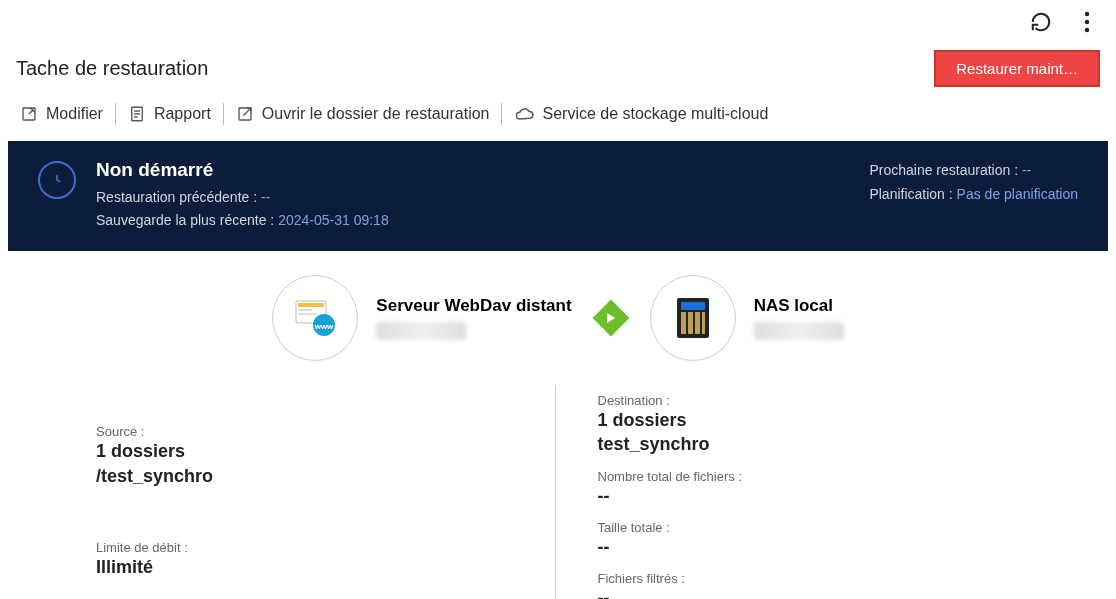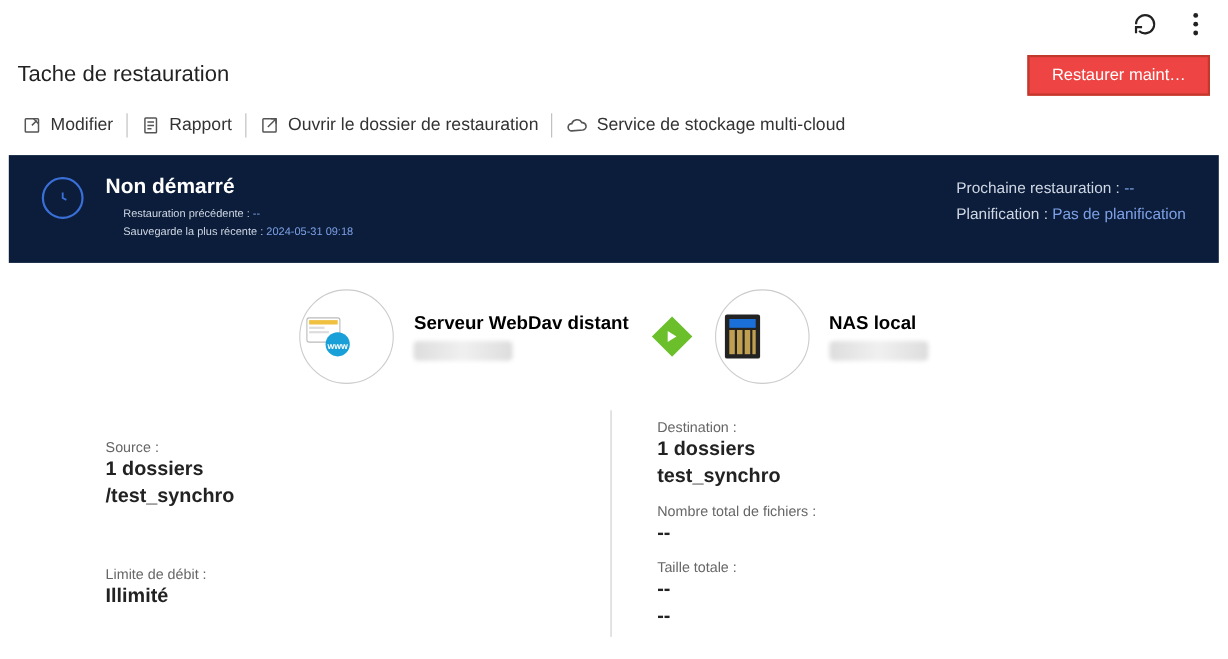--- a/index.html
+++ b/index.html
@@ -13,29 +13,29 @@
   .restore-btn { background: #ef4444; color: #fff; font-size: 15px; padding: 8px 20px; border: 2px solid #c0392b; cursor:pointer; white-space: nowrap; overflow:hidden; text-overflow: ellipsis; max-width: 180px; }
 
   .action-bar { display:flex; align-items:center; padding: 4px 8px 16px 8px; gap: 0; }
   .action-item { display:flex; align-items:center; gap:8px; padding: 0 12px; font-size:16px; color:#333; cursor:pointer; }
   .sep { width:1px; height:22px; background:#bbb; }
 
   .status-panel { background:#0b1d3a; color:#fff; margin: 0 8px; padding: 18px 30px; display:flex; justify-content:space-between; }
   .status-left { display:flex; gap: 20px; align-items:flex-start; }
   .clock-circle { width:38px; height:38px; border:2px solid #3b6fd8; border-radius:50%; display:flex; align-items:center; justify-content:center; margin-top:2px;}
   .status-title { font-size:19px; font-weight:600; margin-bottom:6px; }
-  .status-sub { font-size:10px; color:#cfd6e4; margin-bottom:2px; line-height:1.5;margin-left:16px; }
+  .status-sub { font-size:14px; color:#cfd6e4; margin-bottom:2px; line-height:1.5; }
   .status-sub .val { color:#7da0e6; }
   .status-right { font-size:14px; line-height:1.7; }
   .status-right .lbl { color:#cfd6e4; }
   .status-right .val { color:#7da0e6; }
 
   .flow { display:flex; align-items:center; justify-content:center; gap: 26px; padding: 24px 0 10px 0; margin: 0 8px; }
   .endpoint { display:flex; align-items:center; gap:18px; }
-  .circle { width:86px; height:86px; border:1px solid #ccc; border-radius:50%; display:flex; align-items:center; background:#fff; }
+  .circle { width:86px; height:86px; border:1px solid #ccc; border-radius:50%; display:flex; align-items:center; justify-content:center; background:#fff; }
   .ep-text .name { font-size:17px; font-weight:600; }
   .blur { width:90px; height:18px; background: linear-gradient(90deg,#ddd,#f0f0f0,#ddd); border-radius:4px; filter: blur(2px); margin-top:6px; }
   .arrow-diamond { width:26px; height:26px; background:#6bbf2a; transform: rotate(45deg); position:relative; }
   .arrow-diamond::after { content:''; position:absolute; inset:0; transform:rotate(-45deg); display:flex; align-items:center; justify-content:center; }
   .arrow-inner { position:absolute; top:50%; left:50%; width:0;height:0; transform: translate(-50%,-50%) rotate(-45deg); border-left:8px solid white; border-top:5px solid transparent; border-bottom:5px solid transparent; }
 
   .details { display:flex; margin: 14px 60px 0 96px; align-items: center; }
   .col { flex:1; padding: 8px 40px 8px 0; }
   .col.right { border-left:1px solid #ccc; padding-left: 42px; }
   .lbl-small { font-size:13px; color:#666; margin-top:12px; }
@@ -187,15 +187,16 @@
     <div class="val-bold">Illimité</div>
   </div>
   <div class="col right">
     <div class="lbl-small first">Destination :</div>
     <div class="val-bold">1 dossiers</div>
     <div class="val-bold">test_synchro</div>
     <div class="lbl-small">Nombre total de fichiers :</div>
     <div class="val-bold">--</div>
     <div class="lbl-small">Taille totale :</div>
     <div class="val-bold">--</div>
+    <div class="lbl-small">Fichiers filtrés :</div>
     <div class="val-bold">--</div>
   </div>
 </div>
 
 </body></html>

